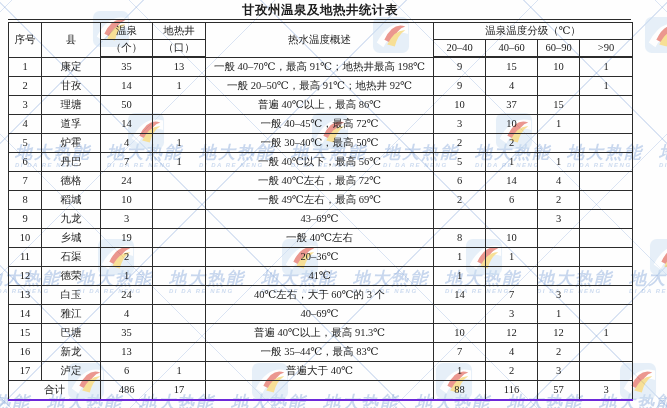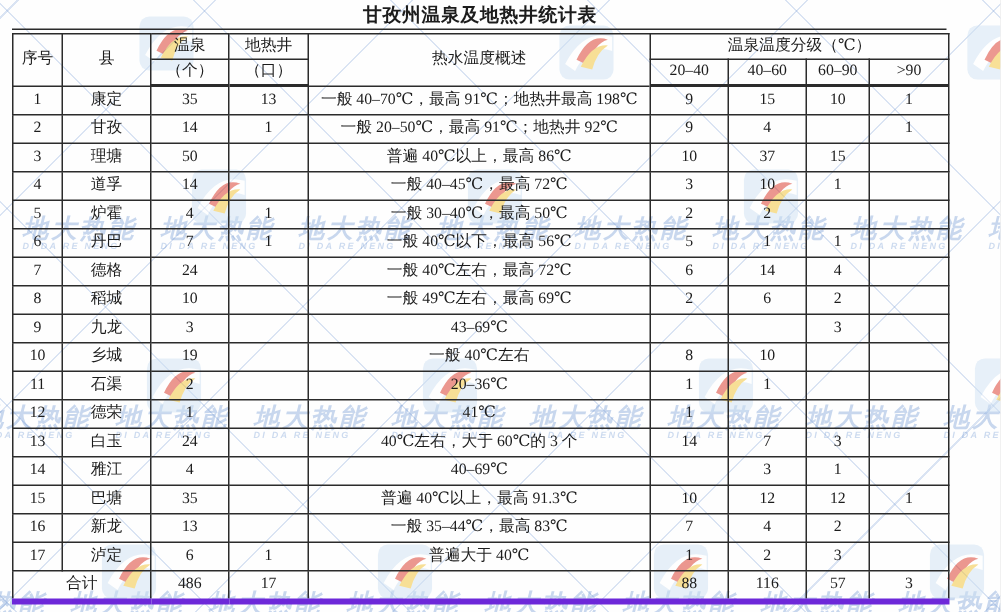--- a/index.html
+++ b/index.html
@@ -41,21 +41,21 @@
     position:absolute; left:8px; top:22px; width:624px; z-index:1;
     border-collapse:collapse; table-layout:fixed; background:transparent;
   }
   .tbl th, .tbl td {
     border:1px solid #2b2b2b; padding:0; text-align:center; vertical-align:middle;
     font-size:10.5px; font-weight:normal; line-height:1.1; height:18px;
     overflow:hidden; white-space:nowrap;
   }
   .tbl thead th { height:16px; }
   .tbl thead tr.sub th { border-bottom:2px solid #2b2b2b; }
-  .tbl tr.total td { border-bottom:4px solid #6d28d9; }
+  .tbl tr.total td { border-bottom:2px solid #6d28d9; }
 </style>
 </head>
 <body>
 
 <div class="page">
 
   <div class="wm-layer" id="wm-layer">
       <div class="wm-tile" style="left: 92px; top: 10px;">
     <svg class="wm-logo" viewBox="0 0 40 40">
       <rect x="1" y="1" width="38" height="38" rx="7" fill="#cfe2f3"></rect>

